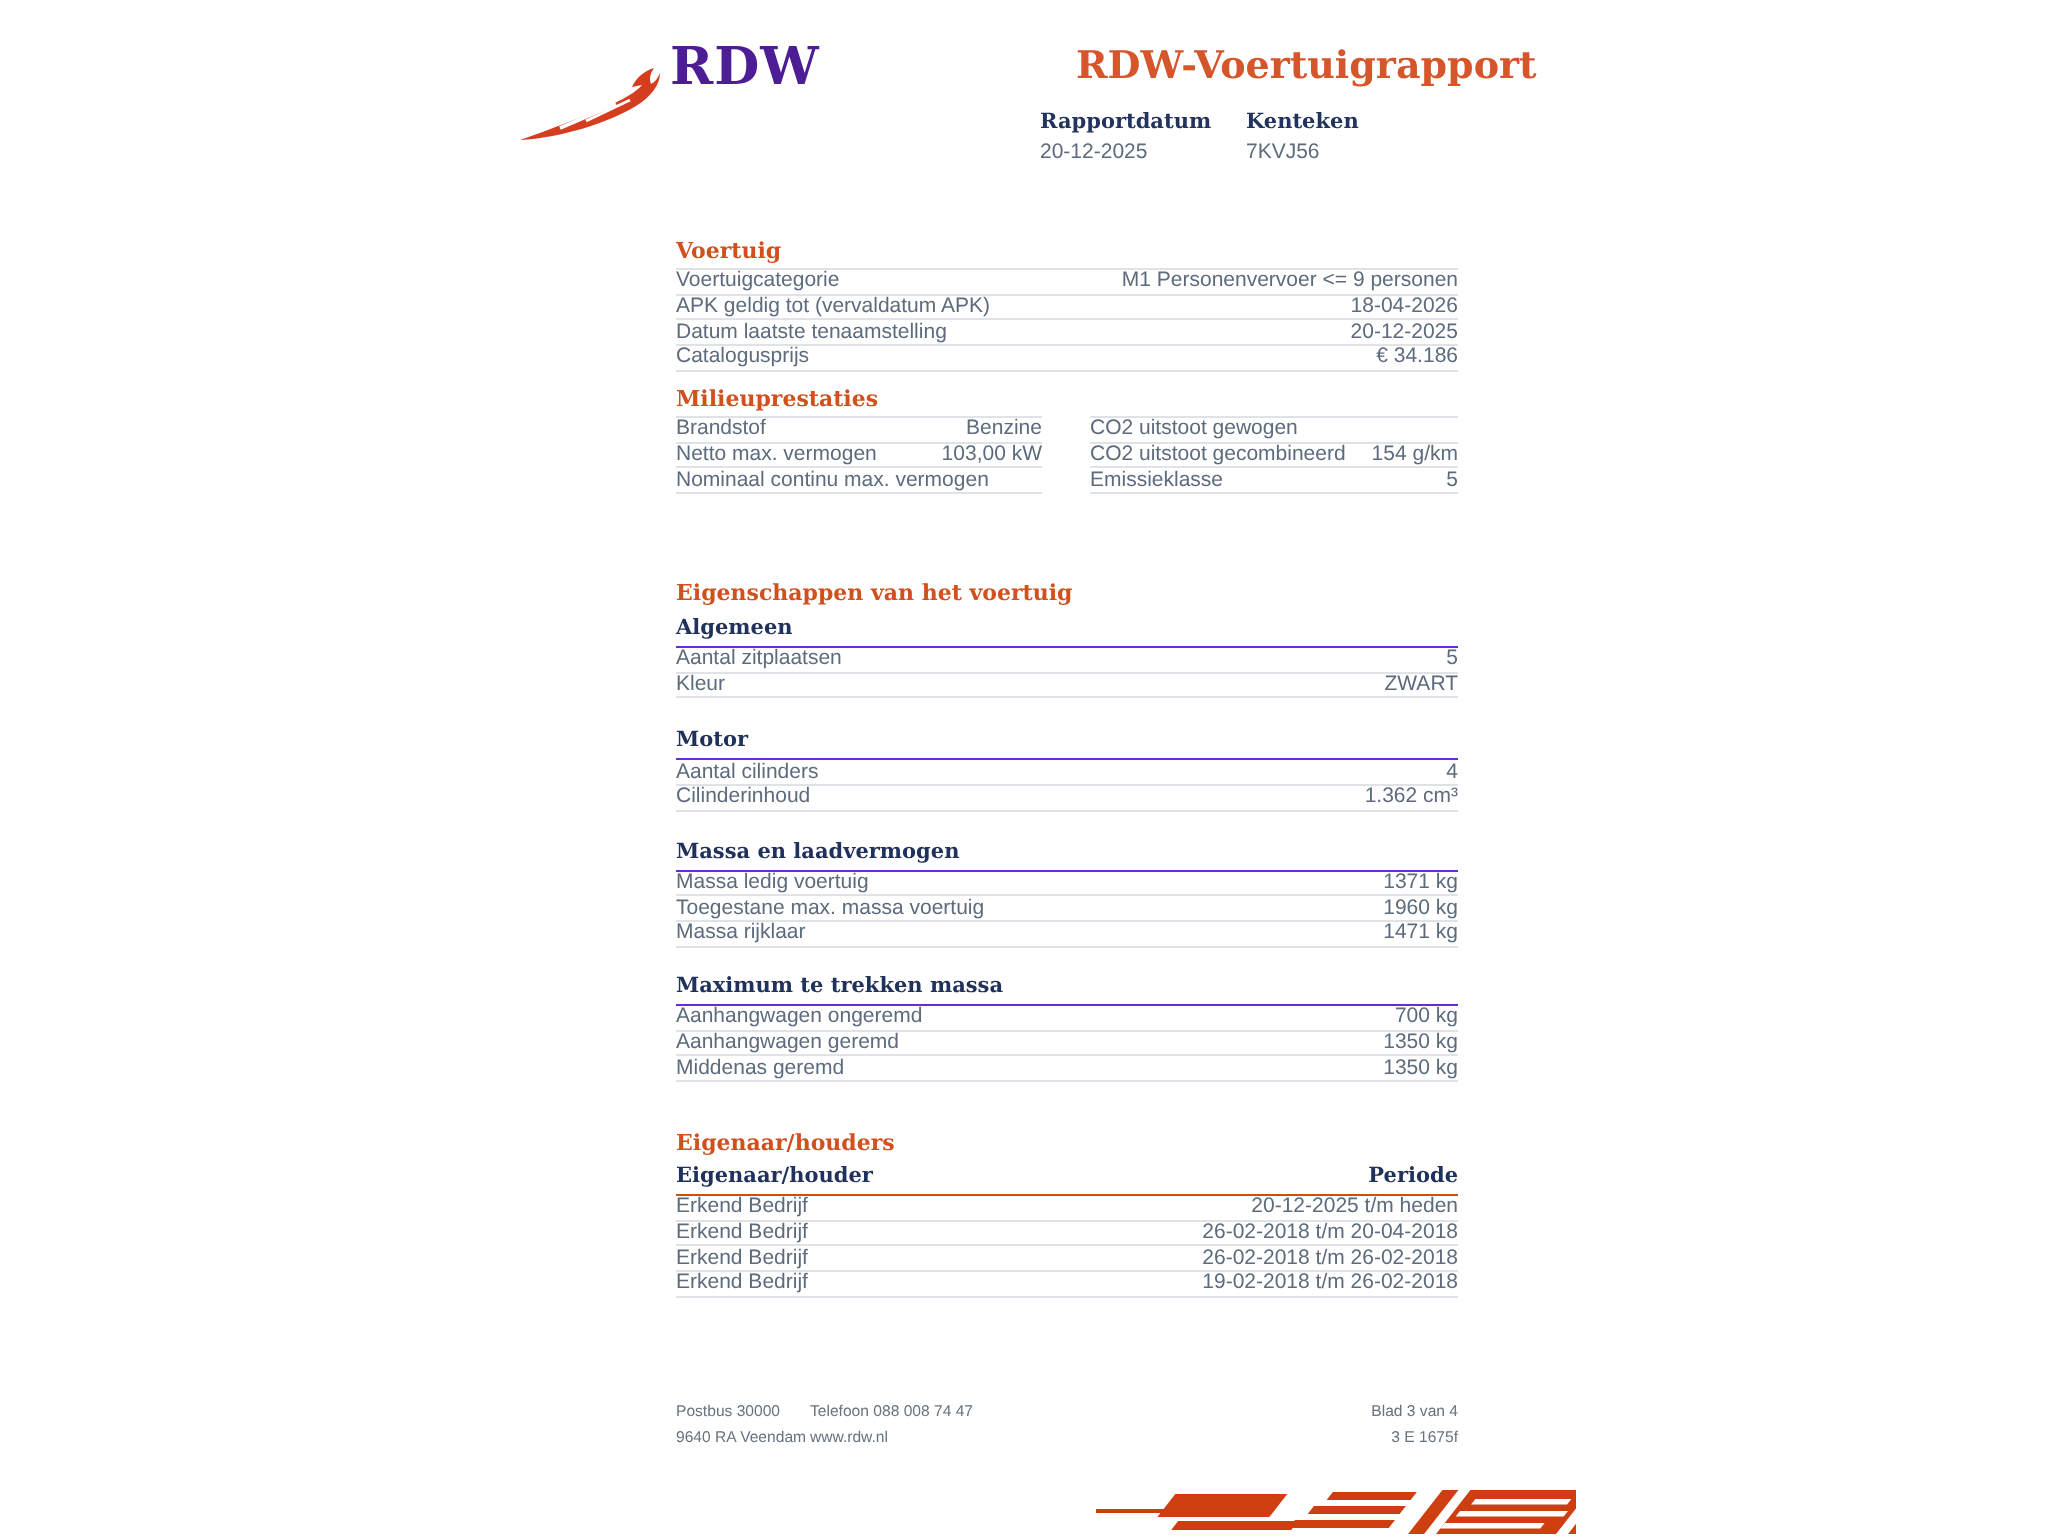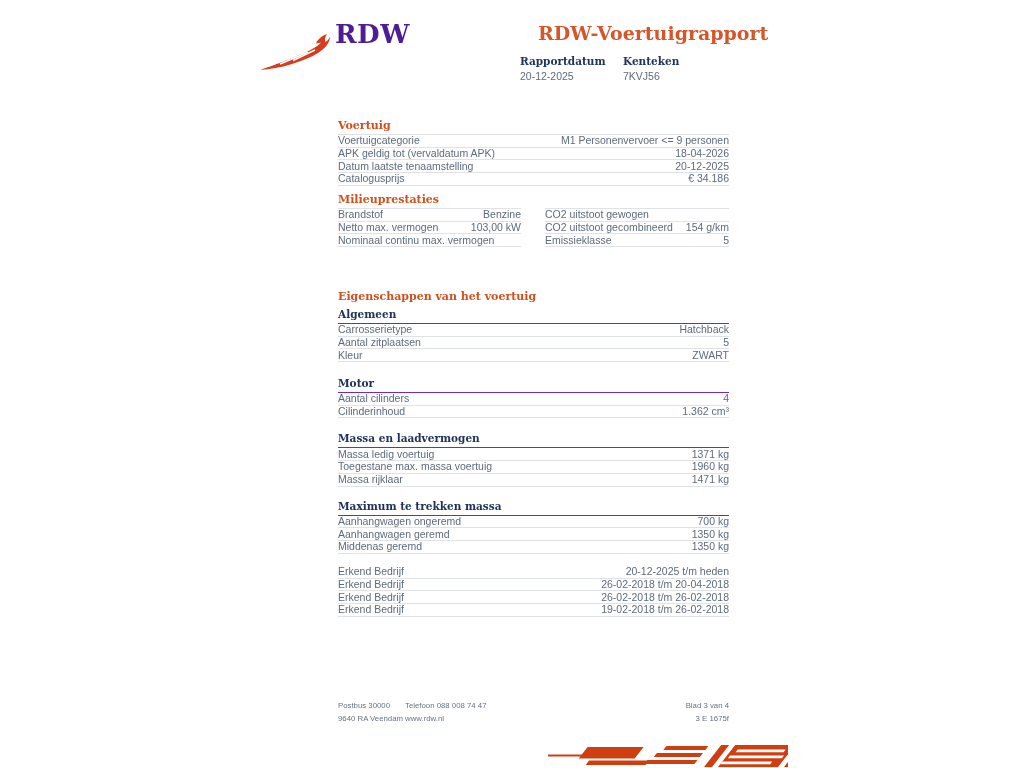--- a/index.html
+++ b/index.html
@@ -129,24 +129,20 @@
       </div>
     </div>
   </div>
 
   <div class="section" style="top:291px;">
     <div class="sec-title">Eigenschappen van het voertuig</div>
 
     <div class="subhead mt2">Algemeen</div>
     <div class="rows no-top">
       <div class="row">
-        <span>Carrosserietype</span>
-        <span class="val">Hatchback</span>
-      </div>
-      <div class="row">
         <span>Aantal zitplaatsen</span>
         <span class="val">5</span>
       </div>
       <div class="row">
         <span>Kleur</span>
         <span class="val">ZWART</span>
       </div>
     </div>
 
     <div class="subhead mt14">Motor</div>
@@ -188,20 +184,25 @@
         <span class="val">1350 kg</span>
       </div>
       <div class="row">
         <span>Middenas geremd</span>
         <span class="val">1350 kg</span>
       </div>
     </div>
   </div>
 
   <div class="section" style="top:566px;">
+    <div class="sec-title">Eigenaar/houders</div>
+    <div class="owner-head">
+      <span>Eigenaar/houder</span>
+      <span>Periode</span>
+    </div>
     <div class="rows no-top">
       <div class="row">
         <span>Erkend Bedrijf</span>
         <span class="val">20-12-2025 t/m heden</span>
       </div>
       <div class="row">
         <span>Erkend Bedrijf</span>
         <span class="val">26-02-2018 t/m 20-04-2018</span>
       </div>
       <div class="row">

